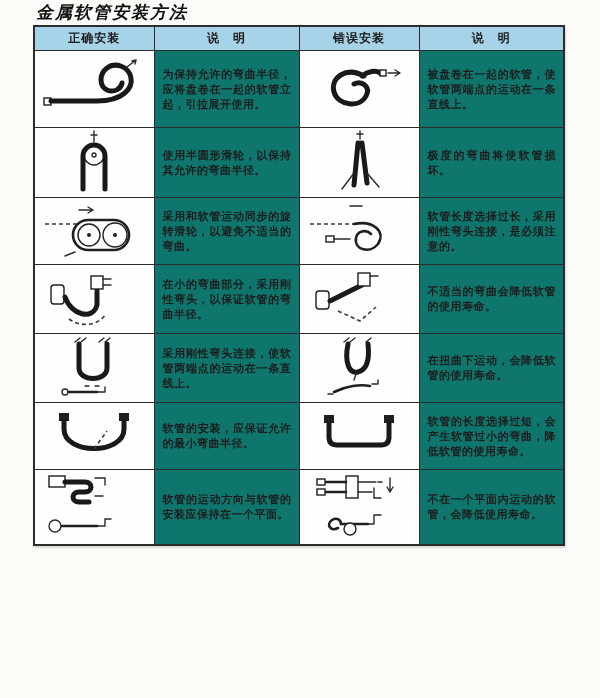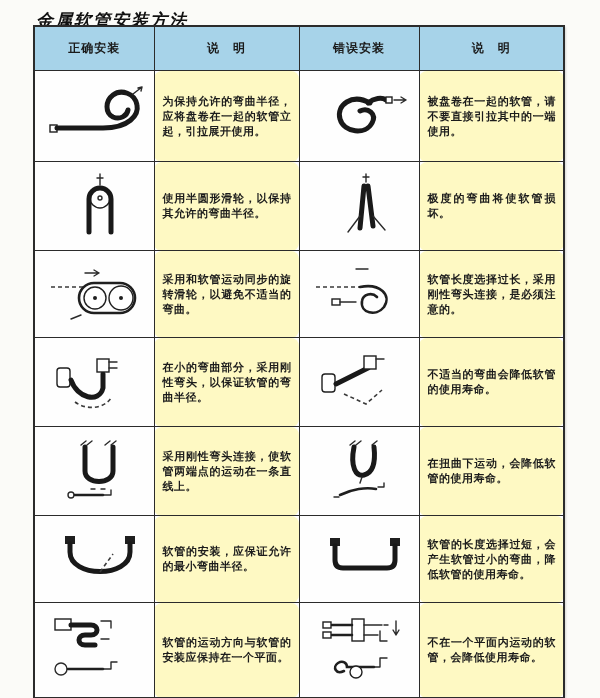--- a/index.html
+++ b/index.html
@@ -8,51 +8,50 @@
     background:#fbfbf8;
     font-family:"Liberation Sans", sans-serif;
     color:#1f1f1f;
     position:relative;
     overflow:hidden;
   }
   .page-title{
     position:absolute;left:36px;top:1px;
     font-family:"Liberation Serif", serif;
     font-style:italic;font-weight:bold;
-    font-size:17px;letter-spacing:2px;color:#111;margin-top:8px;
+    font-size:17px;letter-spacing:2px;color:#111;
   }
   table.hose-table{
     position:absolute;left:33px;top:25px;
     border-collapse:collapse;
     table-layout:fixed;
     width:530px;
     background:#fff;
     border:2px solid #2b2b2b;
     box-shadow:1px 2px 2px rgba(0,0,0,0.15);
   }
   .hose-table td,.hose-table th{
     border:1px solid #2b2b2b;
-    padding:10px;
+    padding:0;
     overflow:hidden;
   }
   .hose-table th{
     background:#a7d3e9;
     height:23px;
     font-size:12px;font-weight:bold;color:#1a1a1a;
     letter-spacing:1px;
   }
   td.desc{
-    background:#fef9c3;
+    background:#0f766e;
     font-size:11px;font-weight:bold;line-height:15px;
     color:#1c1c1c;
     padding:4px 7px 4px 8px;
     text-align:justify;
     vertical-align:middle;
     letter-spacing:0.5px;
-    border-radius:8px;
   }
   td.pic{
     background:#fefefe;
     text-align:center;vertical-align:middle;
   }
   tr.r1{height:77px;} tr.r2{height:70px;} tr.r3{height:67px;}
   tr.r4{height:68px;margin-left:40px;} tr.r5{height:68px;} tr.r6{height:68px;}
   tr.r7{height:66px;} tr.r8{height:66px;font-family:Liberation Serif, serif;} tr.r9{height:74px;}
   svg .hose{stroke:#191919;fill:none;stroke-width:5;stroke-linecap:round;stroke-linejoin:round;}
   svg .thin{stroke:#2a2a2a;fill:none;stroke-width:1.4;stroke-linecap:round;stroke-linejoin:round;}
@@ -91,21 +90,21 @@
     </td>
     <td class="desc">为保持允许的弯曲半径，应将盘卷在一起的软管立起，引拉展开使用。</td>
     <td class="pic">
       <svg width="110" height="66" viewBox="0 0 110 66">
         <path class="hose" d="M60 22 C42 12 26 24 30 38 C34 52 56 54 62 42 C67 33 58 26 50 30"></path>
         <path class="hose" d="M58 22 C64 17 72 16 76 19"></path>
         <rect class="fit" x="76" y="16" width="6" height="6"></rect>
         <path class="thin" d="M84 19 H96 M96 19 L91 16 M96 19 L91 22"></path>
       </svg>
     </td>
-    <td class="desc">被盘卷在一起的软管，请不要直接引拉其中的一端使用。</td>
+    <td class="desc">被盘卷在一起的软管，使软管两端点的运动在一条直线上。</td>
   </tr>
 
   <tr class="r2">
     <td class="pic">
       <svg width="110" height="64" viewBox="0 0 110 64">
         <path class="thin" d="M55 2 V13 M52 6 h6"></path>
         <circle class="fit" cx="55" cy="26" r="10"></circle>
         <circle class="thin" cx="55" cy="26" r="2"></circle>
         <path class="hose" d="M44 60 V27 A11 11 0 0 1 66 27 V60"></path>
       </svg>

